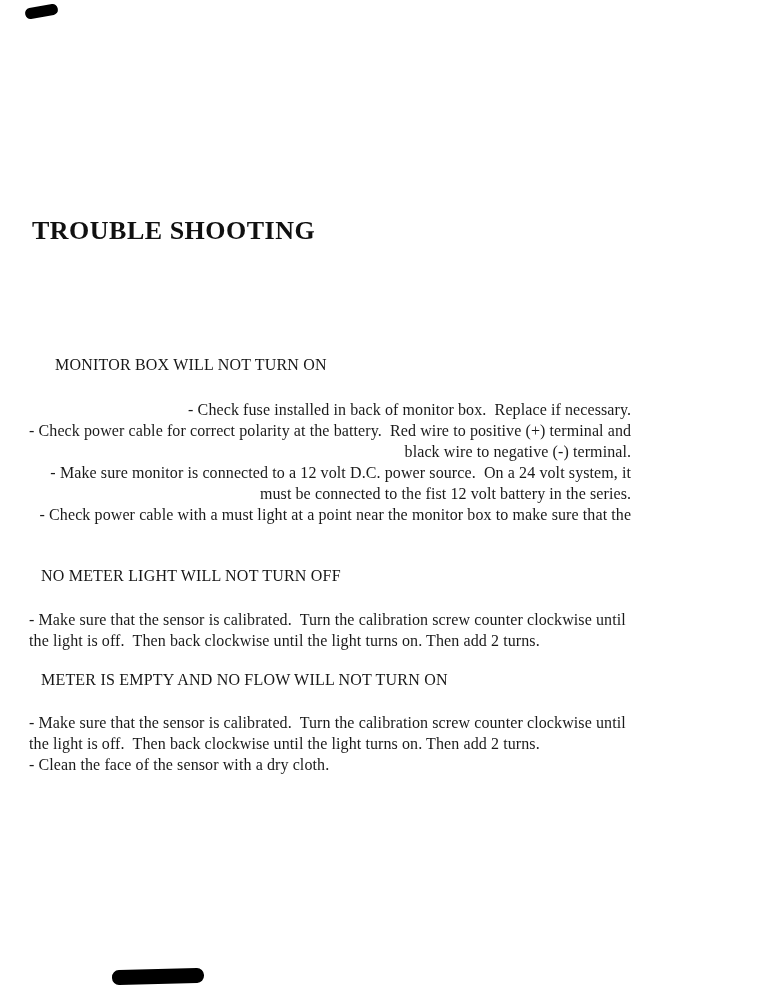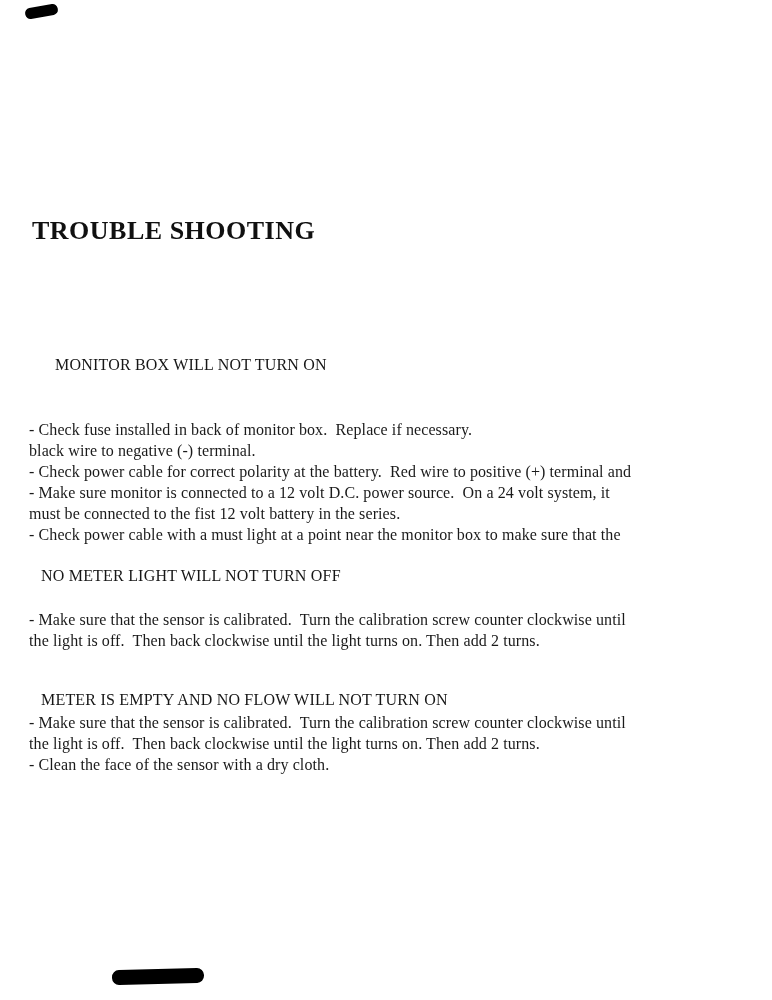--- a/index.html
+++ b/index.html
@@ -44,24 +44,24 @@
   }
   .line {
     font-size: 16px;
     line-height: 21px;
     height: 21px;
     white-space: pre;
     letter-spacing: 0.1px;
     color: #1a1a1a;
   }
   .heading-monitor { top: 356px; margin-left: 14px; }
-  .body-monitor    { top: 419px; }
+  .body-monitor    { top: 399px; text-align: right; }
   .heading-noflow  { top: 567px; }
   .body-noflow     { top: 609px; }
-  .heading-meter   { top: 671px; margin-top: 20px; }
+  .heading-meter   { top: 671px; }
   .body-meter      { top: 712px; }
 
   .scan-mark {
     position: absolute;
     background: #000000;
   }
   .scan-mark-top {
     left: 25px;
     top: 6px;
     width: 33px;
@@ -83,22 +83,22 @@
 
 <div class="page">
 
   <div class="scan-mark scan-mark-top"></div>
 
   <h1 class="title">TROUBLE SHOOTING</h1>
 
   <div class="heading heading-monitor">MONITOR BOX WILL NOT TURN ON</div>
   <div class="body-block body-monitor">
     <div class="line">- Check fuse installed in back of monitor box.  Replace if necessary.</div>
+    <div class="line">- Check power cable for correct polarity at the battery.  Red wire to positive (+) terminal and</div>
     <div class="line">black wire to negative (-) terminal.</div>
-    <div class="line">- Check power cable for correct polarity at the battery.  Red wire to positive (+) terminal and</div>
     <div class="line">- Make sure monitor is connected to a 12 volt D.C. power source.  On a 24 volt system, it</div>
     <div class="line">must be connected to the fist 12 volt battery in the series.</div>
     <div class="line">- Check power cable with a must light at a point near the monitor box to make sure that the</div>
   </div>
 
   <div class="heading heading-noflow">NO METER LIGHT WILL NOT TURN OFF</div>
   <div class="body-block body-noflow">
     <div class="line">- Make sure that the sensor is calibrated.  Turn the calibration screw counter clockwise until</div>
     <div class="line">the light is off.  Then back clockwise until the light turns on. Then add 2 turns.</div>
   </div>

